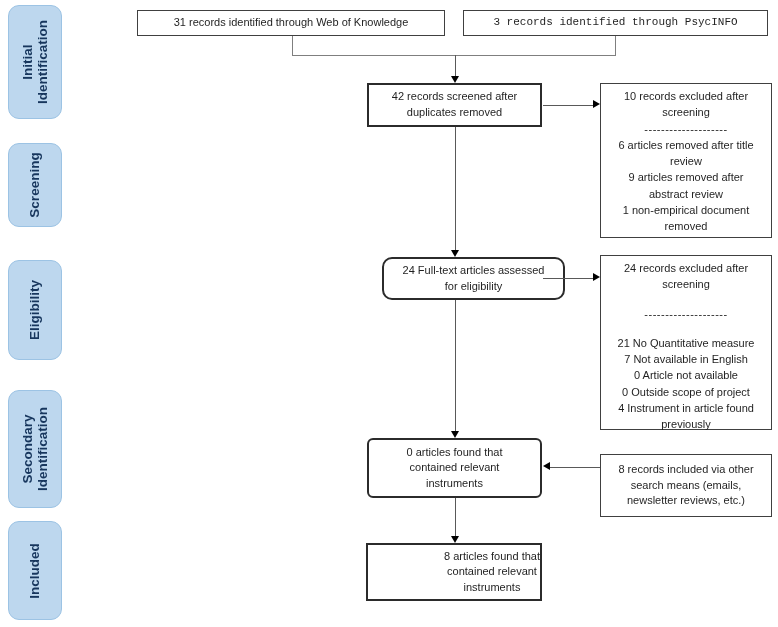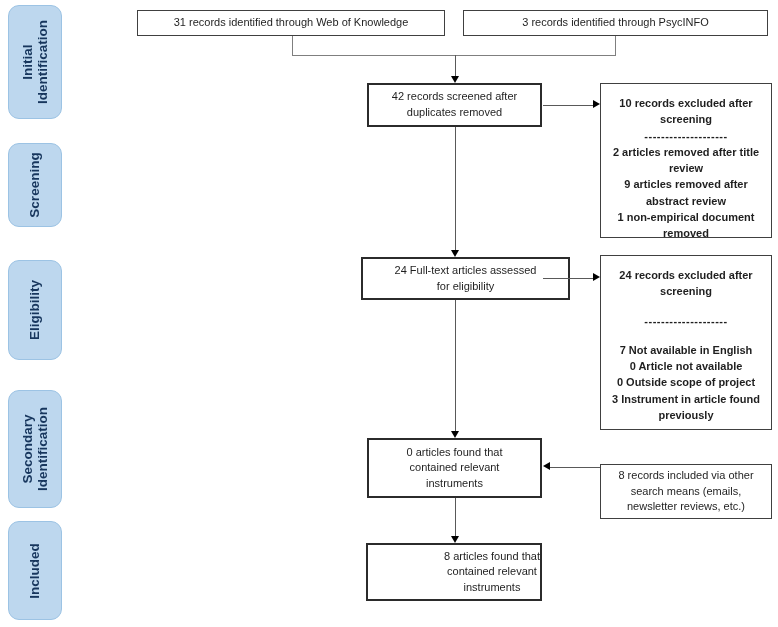--- a/index.html
+++ b/index.html
@@ -29,31 +29,31 @@
   
   .fbox{
     position:absolute;background:#ffffff;border:1.5px solid #404040;
     box-sizing:border-box;display:flex;align-items:center;justify-content:center;
     text-align:center;font-size:11px;line-height:1.42;
   }
   .fbox span{white-space:pre-line;}
   .thick{border-width:2px;border-color:#2b2b2b;}
 
   .box-a{left:137px;top:10px;width:308px;height:26px;}
-  .box-b{left:463px;top:10px;width:305px;height:26px;}
+  .box-b{left:463px;top:10px;width:305px;height:26px;font-family:Liberation Mono, monospace;}
   .box-c{left:367px;top:83px;width:175px;height:44px;}
-  .box-e{left:361px;top:257px;width:209px;height:43px;}
-  .box-g{left:367px;top:438px;width:175px;height:60px;}
-  .box-h{left:600px;top:464px;width:172px;height:55px;text-align:center;}
+  .box-e{left:382px;top:257px;width:183px;height:43px;border-radius:10px;}
+  .box-g{left:367px;top:438px;width:175px;height:60px;border-radius:6px;}
+  .box-h{left:600px;top:454px;width:172px;height:63px;text-align:center;}
   .box-i{left:366px;top:543px;width:176px;height:58px;justify-content:flex-end;}
 
   
   .excl{
     flex-direction:column;justify-content:flex-start;
-    padding:11px 4px;line-height:1.48;font-weight:bold;
+    padding:4px 4px;line-height:1.48;
   }
   .box-d{left:600px;top:83px;width:172px;height:155px;}
   .box-f{left:600px;top:255px;width:172px;height:175px;}
   .excl-title,.excl-sep,.excl-item{white-space:pre-line;width:100%;}
   .excl-sep{letter-spacing:0.5px;}
   .box-f .excl-sep{margin:13px 0 13px 0;}
 
   
   .line{position:absolute;background:#595959;}
   .gray{background:#7f7f7f;}
@@ -122,21 +122,21 @@
 duplicates removed</span>
   </div>
 
   <div class="line cn2"></div>
   <div class="head head-right hd2"></div>
 
   <div class="fbox excl box-d">
     <div class="excl-title">10 records excluded after
 screening</div>
     <div class="excl-sep">--------------------</div>
-    <div class="excl-item">2 articles removed after title
+    <div class="excl-item">6 articles removed after title
 review</div>
     <div class="excl-item">9 articles removed after
 abstract review</div>
     <div class="excl-item">1 non-empirical document
 removed</div>
   </div>
 
   <div class="line cn3"></div>
   <div class="head head-down hd3"></div>
 
@@ -145,24 +145,25 @@
 for eligibility</span>
   </div>
 
   <div class="line cn4"></div>
   <div class="head head-right hd4"></div>
 
   <div class="fbox excl box-f">
     <div class="excl-title">24 records excluded after
 screening</div>
     <div class="excl-sep">--------------------</div>
+    <div class="excl-item">21 No Quantitative measure</div>
     <div class="excl-item">7 Not available in English</div>
     <div class="excl-item">0 Article not available</div>
     <div class="excl-item">0 Outside scope of project</div>
-    <div class="excl-item">3 Instrument in article found
+    <div class="excl-item">4 Instrument in article found
 previously</div>
   </div>
 
   <div class="line cn5"></div>
   <div class="head head-down hd5"></div>
 
   <div class="fbox thick box-g">
     <span>0 articles found that
 contained relevant
 instruments</span>

